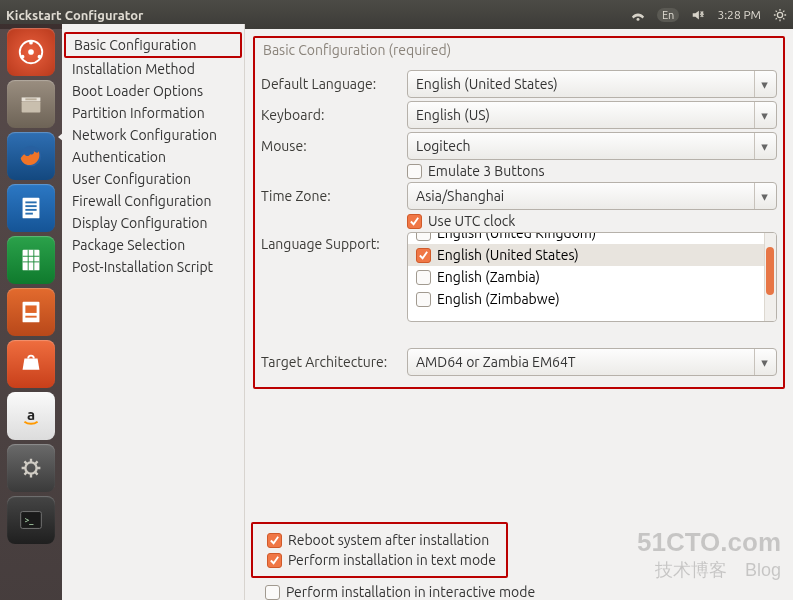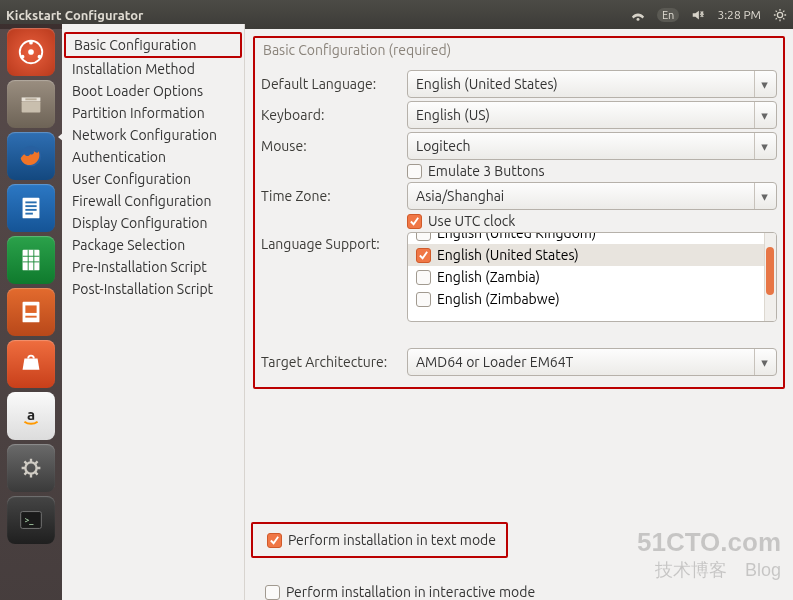--- a/index.html
+++ b/index.html
@@ -247,21 +247,20 @@
     <div class="item selected"><span>Basic Configuration</span></div>
     <div class="item"><span>Installation Method</span></div>
     <div class="item"><span>Boot Loader Options</span></div>
     <div class="item"><span>Partition Information</span></div>
     <div class="item"><span>Network Configuration</span></div>
     <div class="item"><span>Authentication</span></div>
     <div class="item"><span>User Configuration</span></div>
     <div class="item"><span>Firewall Configuration</span></div>
     <div class="item"><span>Display Configuration</span></div>
     <div class="item"><span>Package Selection</span></div>
-    <div class="item"><span>Pre-Installation Script</span></div>
     <div class="item"><span>Post-Installation Script</span></div>
   </div>
 
   <div class="content">
     <div class="group-top">
       <div class="section-title">Basic Configuration (required)</div>
 
       <div class="form-row">
         <div class="label-col">Default Language:</div>
         <div class="dropdown">
@@ -347,27 +346,35 @@
           </div>
           <div class="sbar">
               <div class="thumb"></div>
             </div>
         </div>
       </div>
 
       <div class="form-row" style="margin-top:26px">
         <div class="label-col">Target Architecture:</div>
         <div class="dropdown">
-          <span class="dval">AMD64 or Loader EM64T</span>
+          <span class="dval">AMD64 or Zambia EM64T</span>
           <span class="dbtn">▾</span>
         </div>
       </div>
     </div>
 
     <div class="group-bottom">
+      <label class="plain-chk-row chk checked">
+        <span class="box">
+            <svg viewBox="0 0 12 12">
+              <path d="M2 6l3 3 5-7" stroke="#fff" stroke-width="2" fill="none"></path>
+            </svg>
+          </span>
+        <span class="lab">Reboot system after installation</span>
+      </label>
       <label class="plain-chk-row chk checked">
         <span class="box">
             <svg viewBox="0 0 12 12">
               <path d="M2 6l3 3 5-7" stroke="#fff" stroke-width="2" fill="none"></path>
             </svg>
           </span>
         <span class="lab">Perform installation in text mode</span>
       </label>
     </div>
     <label class="plain-chk-row chk" style="position:absolute; left:16px; top:556px">

